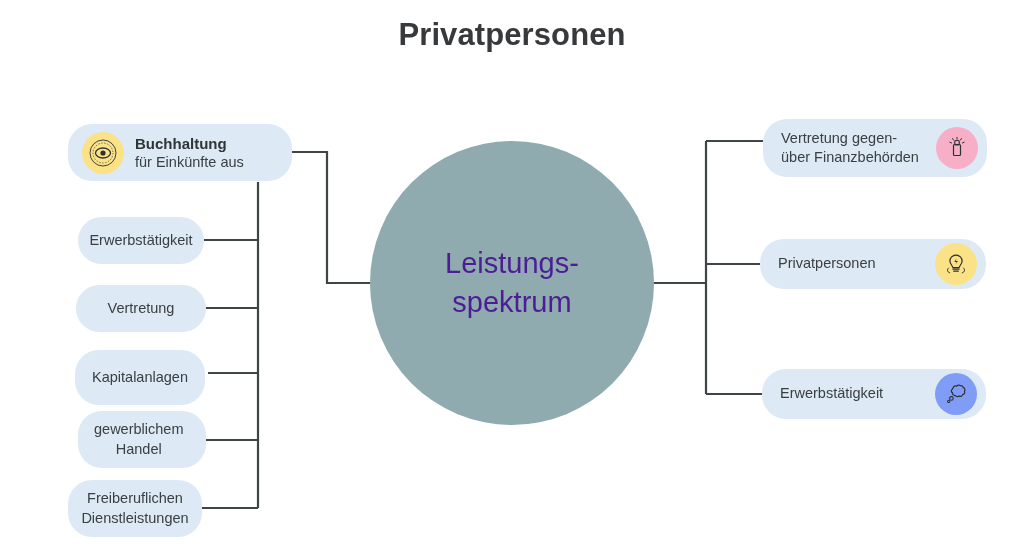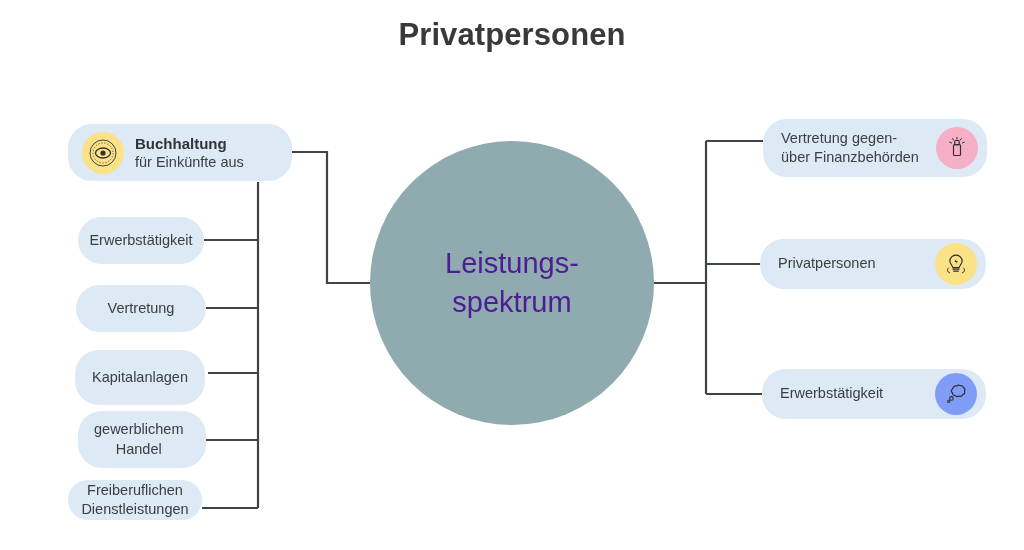--- a/index.html
+++ b/index.html
@@ -203,21 +203,21 @@
 
   <div class="pill pill-left-sub" style="left:75px; top:350px; width:130px; height:55px;">
     <span class="pill-text">Kapitalanlagen</span>
   </div>
 
   <div class="pill pill-left-sub align-left" style="left:78px; top:411px; width:128px; height:57px;">
     <span class="pill-text">gewerblichem
 Handel</span>
   </div>
 
-  <div class="pill pill-left-sub" style="left:68px; top:480px; width:134px; height:40px;">
+  <div class="pill pill-left-sub" style="left:68px; top:480px; width:134px; height:57px;">
     <span class="pill-text">Freiberuflichen
 Dienstleistungen</span>
   </div>
 
   <div class="pill pill-right" style="left:763px; top:119px; width:224px; height:58px;">
     <span class="pill-text">Vertretung gegen-
 über Finanzbehörden</span>
     <span class="icon-circle icon-pink">
       <svg width="28" height="28" viewBox="0 0 28 28">
         <rect x="10.5" y="10.5" width="7" height="11" rx="1" fill="none" stroke="#2f3033" stroke-width="1.2"></rect>

